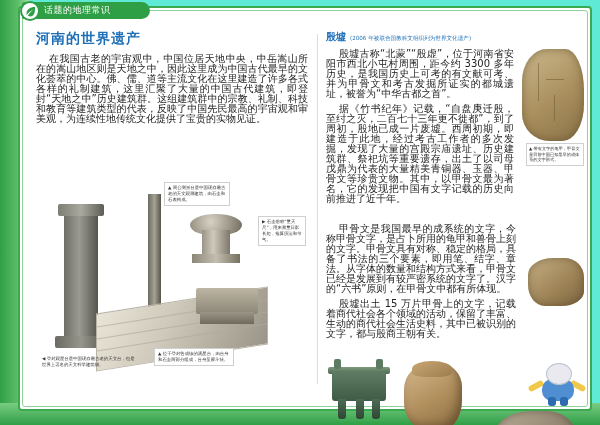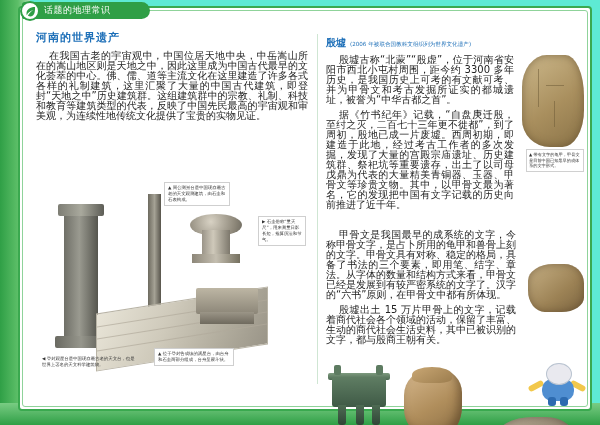--- a/index.html
+++ b/index.html
@@ -50,27 +50,27 @@
     border-radius:50%;background:#fff;border:2px solid #2f9f46;
     box-sizing:border-box;
     display:flex;align-items:center;justify-content:center;
   }
   .header-badge svg{display:block;}
   
   .content{
     position:absolute;left:36px;top:30px;width:548px;height:360px;
   }
   .col-left{position:absolute;left:0;top:0;width:272px;height:360px;}
-  .col-right{position:absolute;left:290px;top:6px;width:258px;height:360px;}
+  .col-right{position:absolute;left:290px;top:0;width:258px;height:360px;}
   .vrule{
     position:absolute;left:281px;top:4px;width:1px;height:350px;
     background:#cfe6d3;
   }
   h1.title{
-    margin:0 0 6px 0;font-size:11px;color:#1d6fb8;font-weight:bold;
+    margin:0 0 6px 0;font-size:14px;color:#1d6fb8;font-weight:bold;
     letter-spacing:1px;
   }
   .sec-title{
     margin:0;font-size:10px;color:#1d6fb8;font-weight:bold;
     display:flex;align-items:baseline;gap:4px;
   }
   .sec-title .sub{
     font-size:5.6px;color:#1d6fb8;font-weight:normal;letter-spacing:0;
   }
   .body-text{

